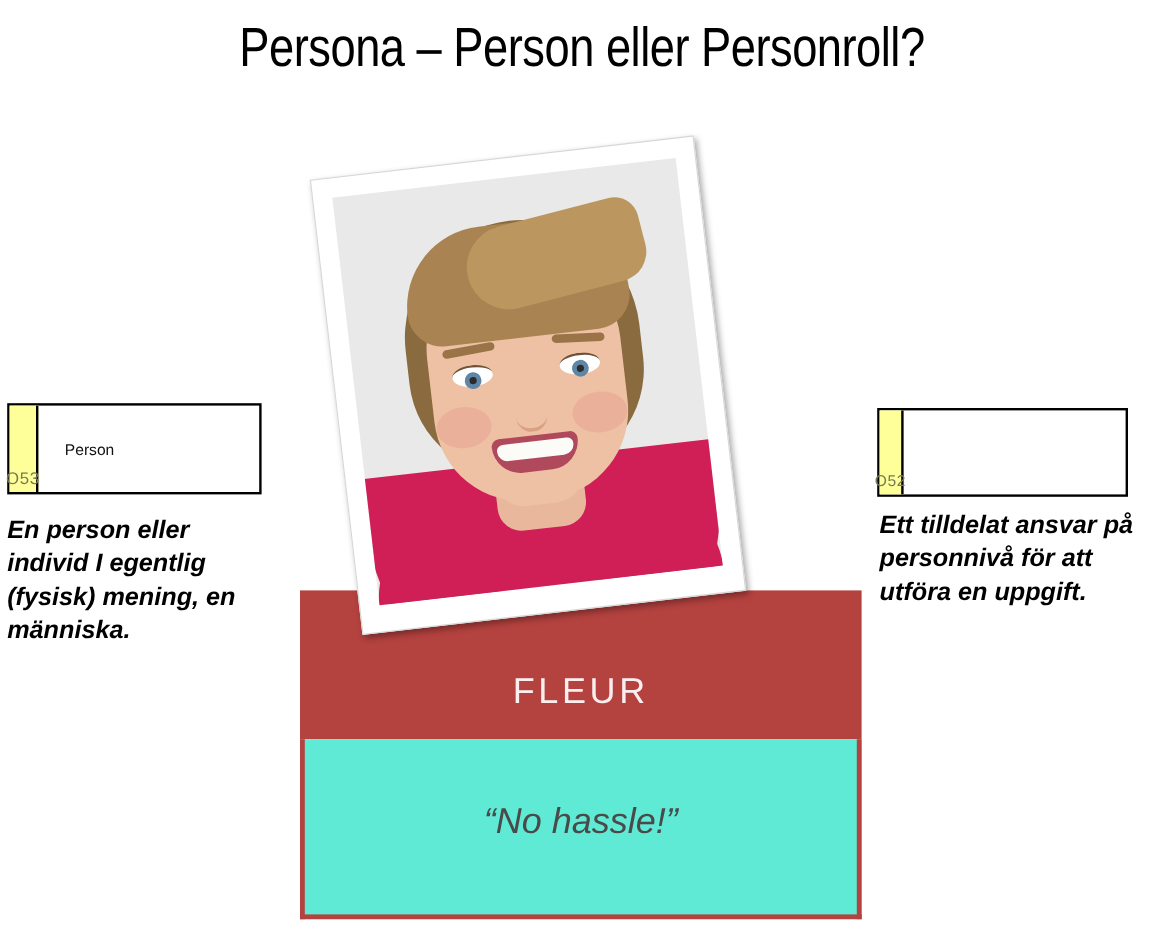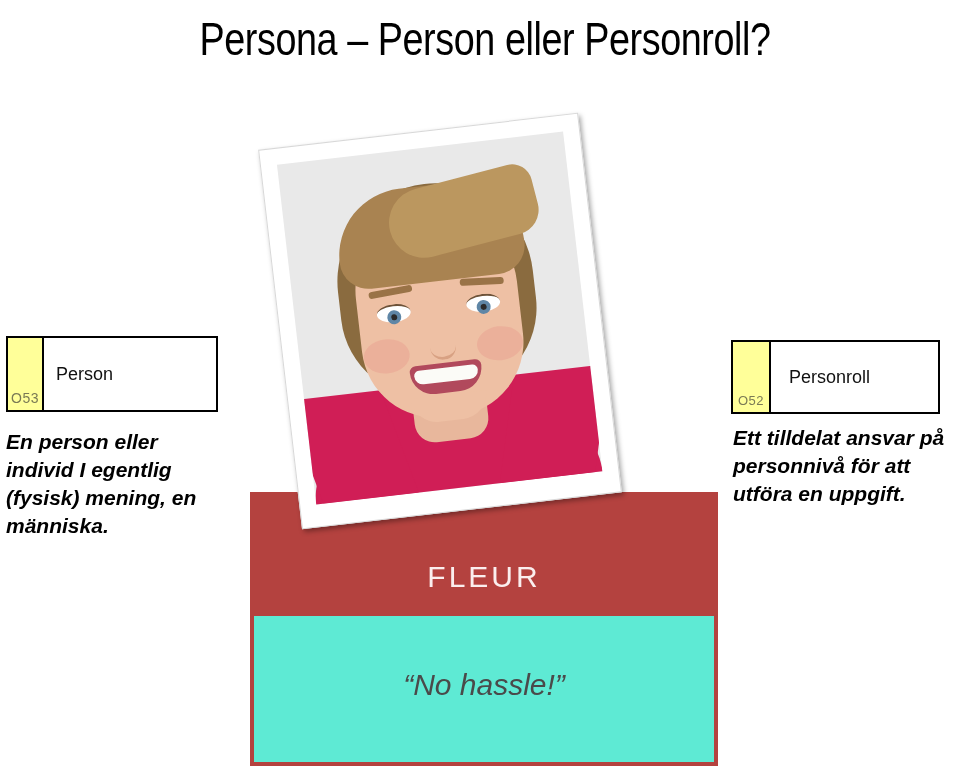--- a/index.html
+++ b/index.html
@@ -50,40 +50,40 @@
     justify-content: center;
     padding-bottom: 4px;
     font-size: 14px;
     color: #7a7a55;
     letter-spacing: 0.5px;
   }
   .concept-name {
     flex: 1;
     display: flex;
     align-items: center;
-    padding-left: 12px;
-    font-size: 18px;
+    padding-left: 22px;
+    font-size: 13px;
     color: #111111;
   }
 
   #concept-box-person {
     left: 6px;
     top: 336px;
     width: 212px;
     height: 76px;
   }
-  #concept-box-person .concept-code { width: 36px; }
+  #concept-box-person .concept-code { width: 24px; }
 
   #concept-box-personroll {
     left: 731px;
     top: 340px;
     width: 209px;
     height: 74px;
   }
-  #concept-box-personroll .concept-code { width: 38px; font-size: 13px; }
+  #concept-box-personroll .concept-code { width: 20px; font-size: 13px; }
   #concept-box-personroll .concept-name { font-size: 18px; padding-left: 18px; }
 
   
   .definition {
     position: absolute;
     font-size: 21px;
     font-style: italic;
     font-weight: bold;
     color: #000000;
     line-height: 1.33;
@@ -342,21 +342,20 @@
 
 <div id="concept-box-person" class="concept-box">
   <div class="concept-code">O53</div>
   <div class="concept-name">Person</div>
 </div>
 
 <div id="definition-person" class="definition">En person eller individ I egentlig (fysisk) mening, en människa.</div>
 
 <div id="concept-box-personroll" class="concept-box">
   <div class="concept-code">O52</div>
-  <div class="concept-name">Personroll</div>
 </div>
 
 <div id="definition-personroll" class="definition">Ett tilldelat ansvar på personnivå för att utföra en uppgift.</div>
 
 <div id="persona-card">
   <div id="persona-card-header">
     <div id="persona-name">FLEUR</div>
   </div>
   <div id="persona-card-body">
     <div id="persona-quote">“No hassle!”</div>

